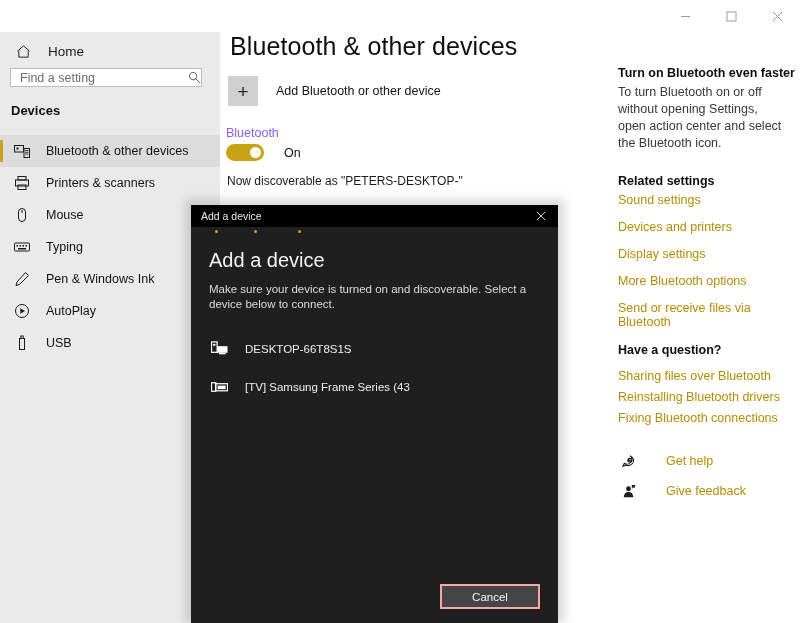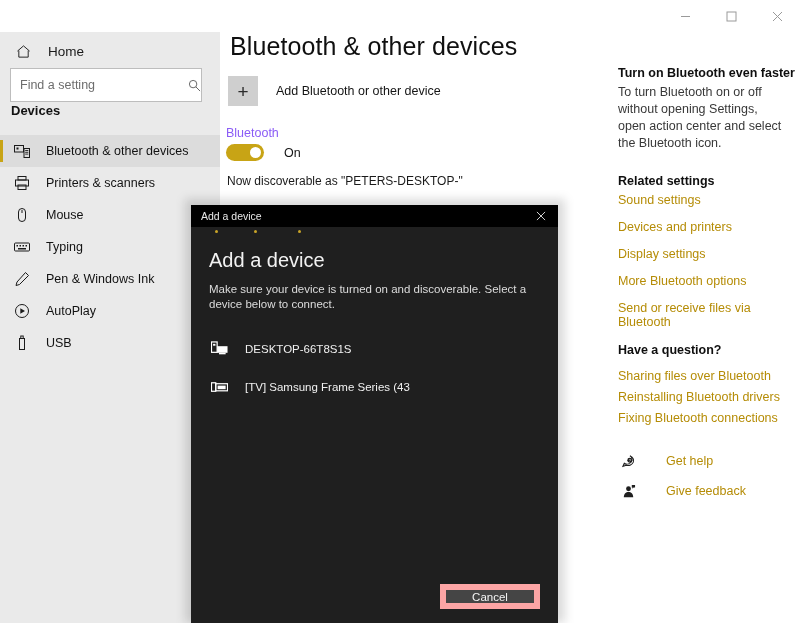--- a/index.html
+++ b/index.html
@@ -55,21 +55,21 @@
     width: 22px; height: 22px;
     display: flex; align-items: center; justify-content: center;
     color: #1d1d1d;
   }
   .home-text {
     margin-left: 14px;
     font-size: 13.5px; color: #1a1a1a;
   }
   .searchbox {
     position: absolute; left: 10px; top: 68px;
-    width: 192px; height: 34px;
+    width: 192px; height: 19px;
     background: #ffffff;
     border: 1px solid #bdbdbd;
     display: flex; align-items: center;
   }
   .searchbox input {
     flex: 1;
     border: none; outline: none;
     background: transparent;
     font-family: "Liberation Sans", sans-serif;
     font-size: 12.5px;
@@ -272,21 +272,21 @@
   }
   .dev-name {
     margin-left: 16px;
     font-size: 11.5px; color: #f0f0f0;
   }
   .cancel-btn {
     position: absolute;
     left: 249px; bottom: 14px;
     width: 100px; height: 25px;
     background: #454545;
-    border: 6px solid #fca5a5;
+    border: 2px solid #fca5a5;
     color: #f5f5f5;
     font-family: "Liberation Sans", sans-serif;
     font-size: 11.5px;
     display: flex; align-items: center; justify-content: center;
   }
 </style>
 </head>
 <body>
 
 <div id="app">

